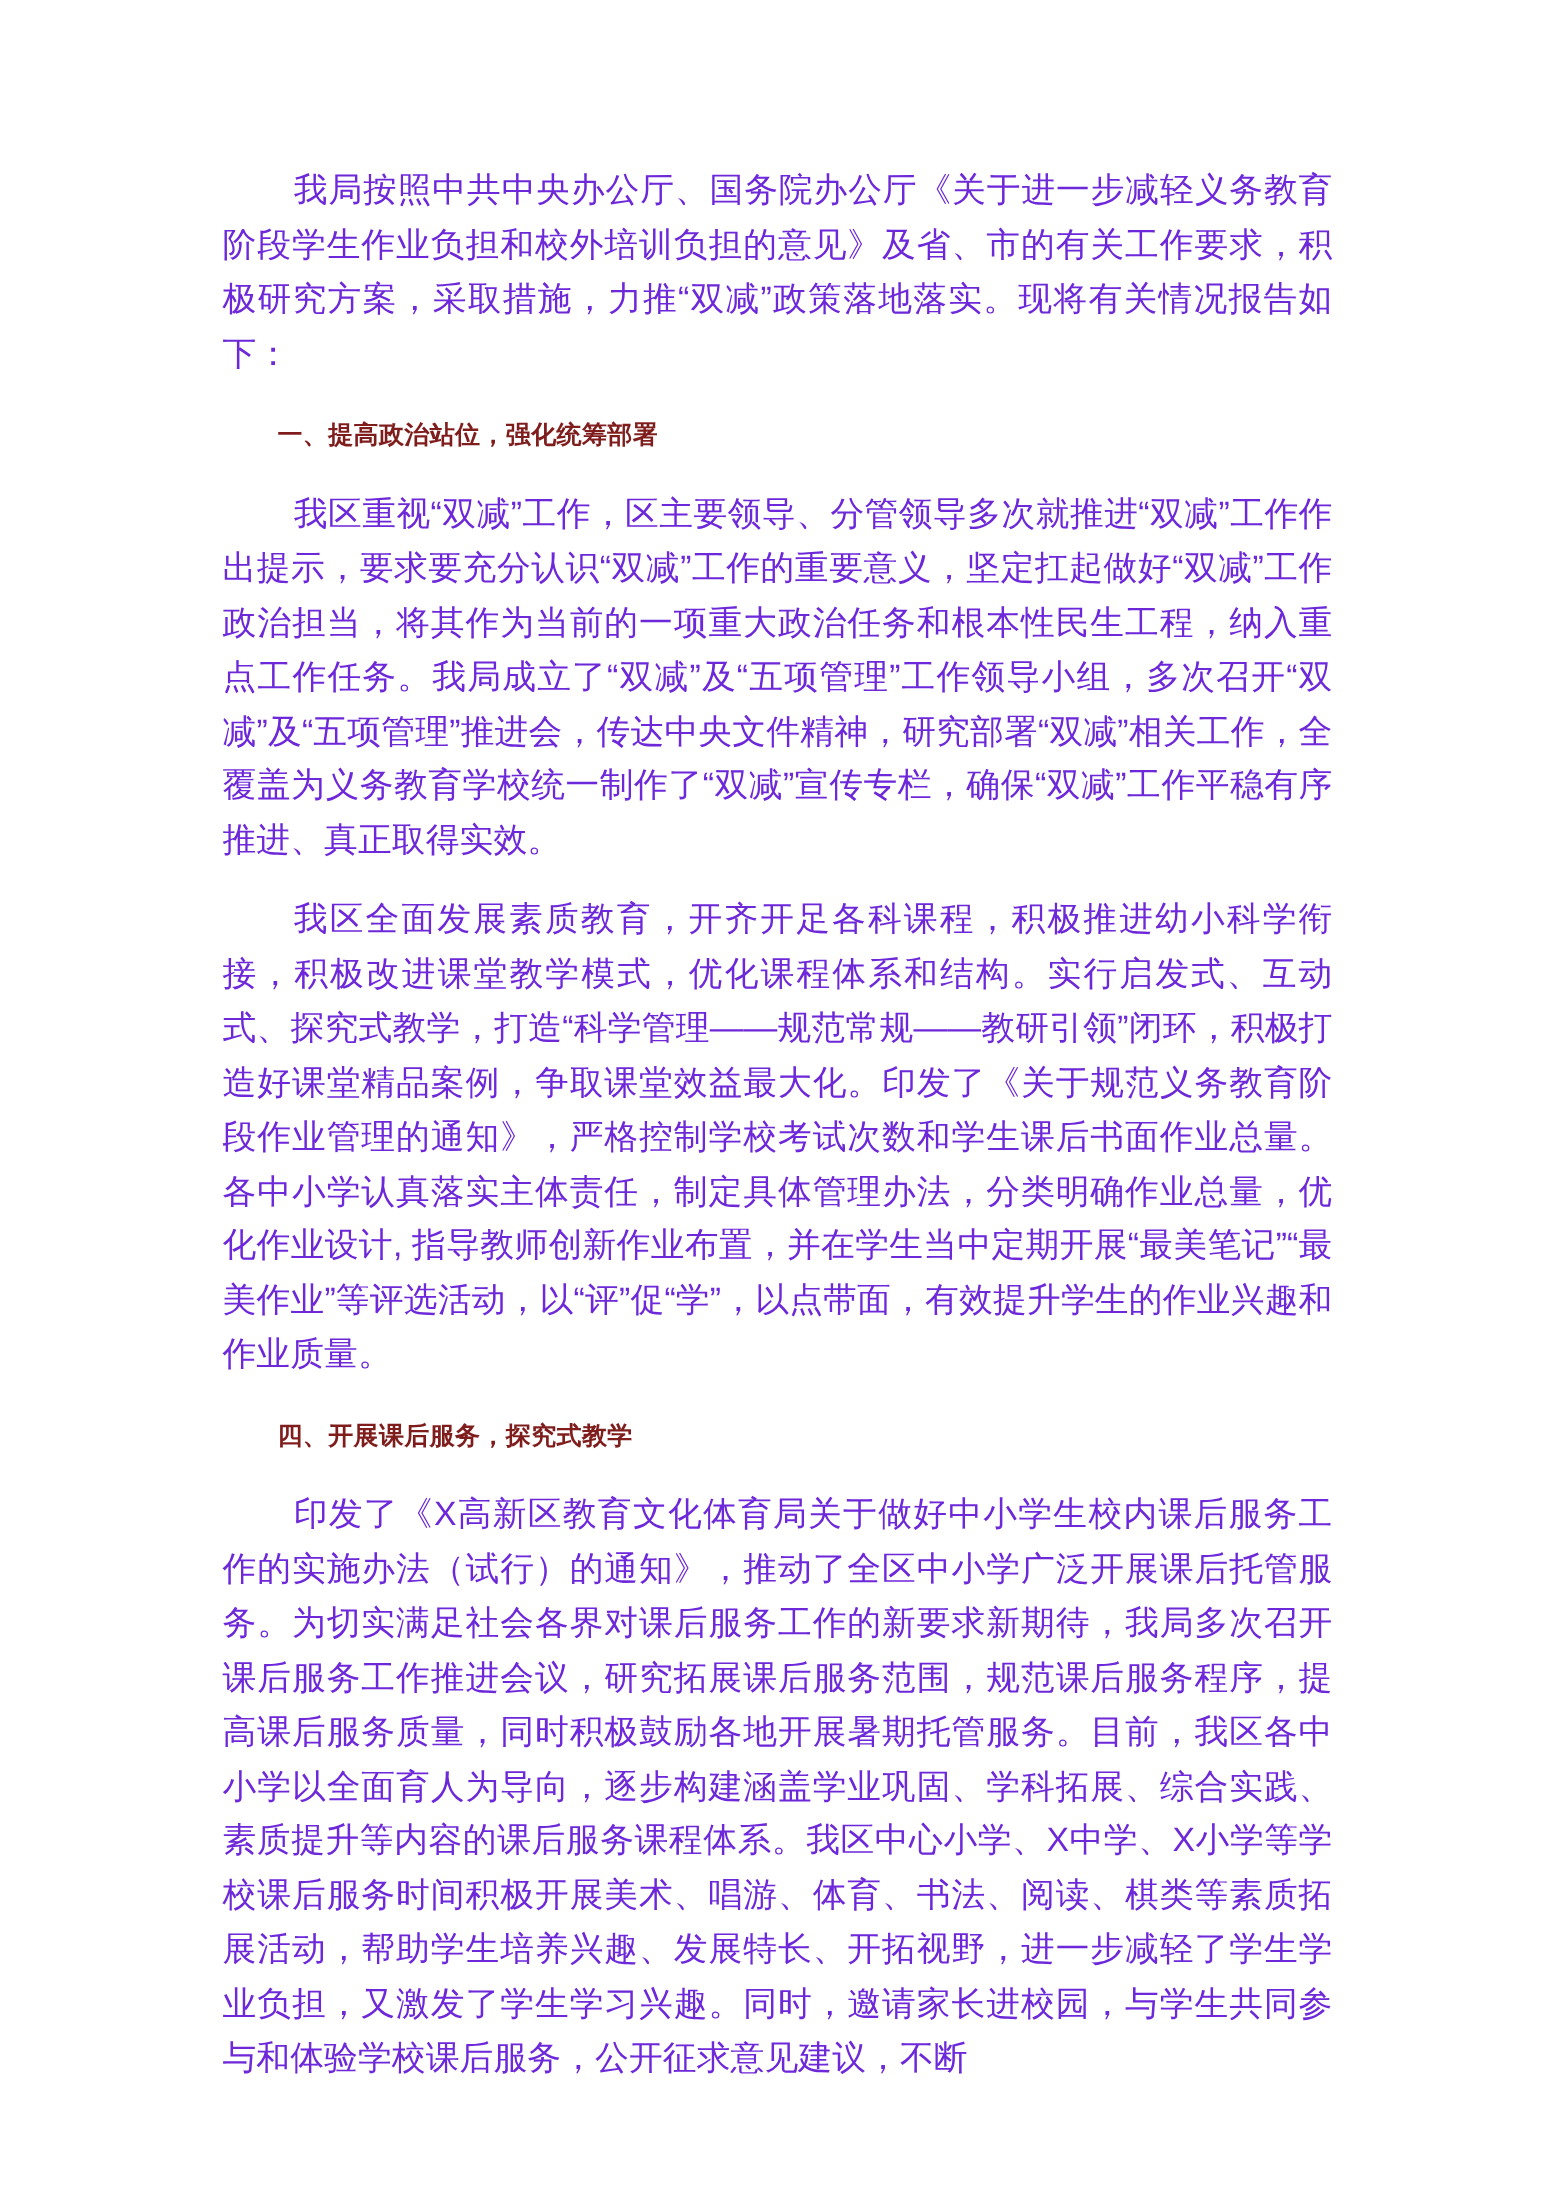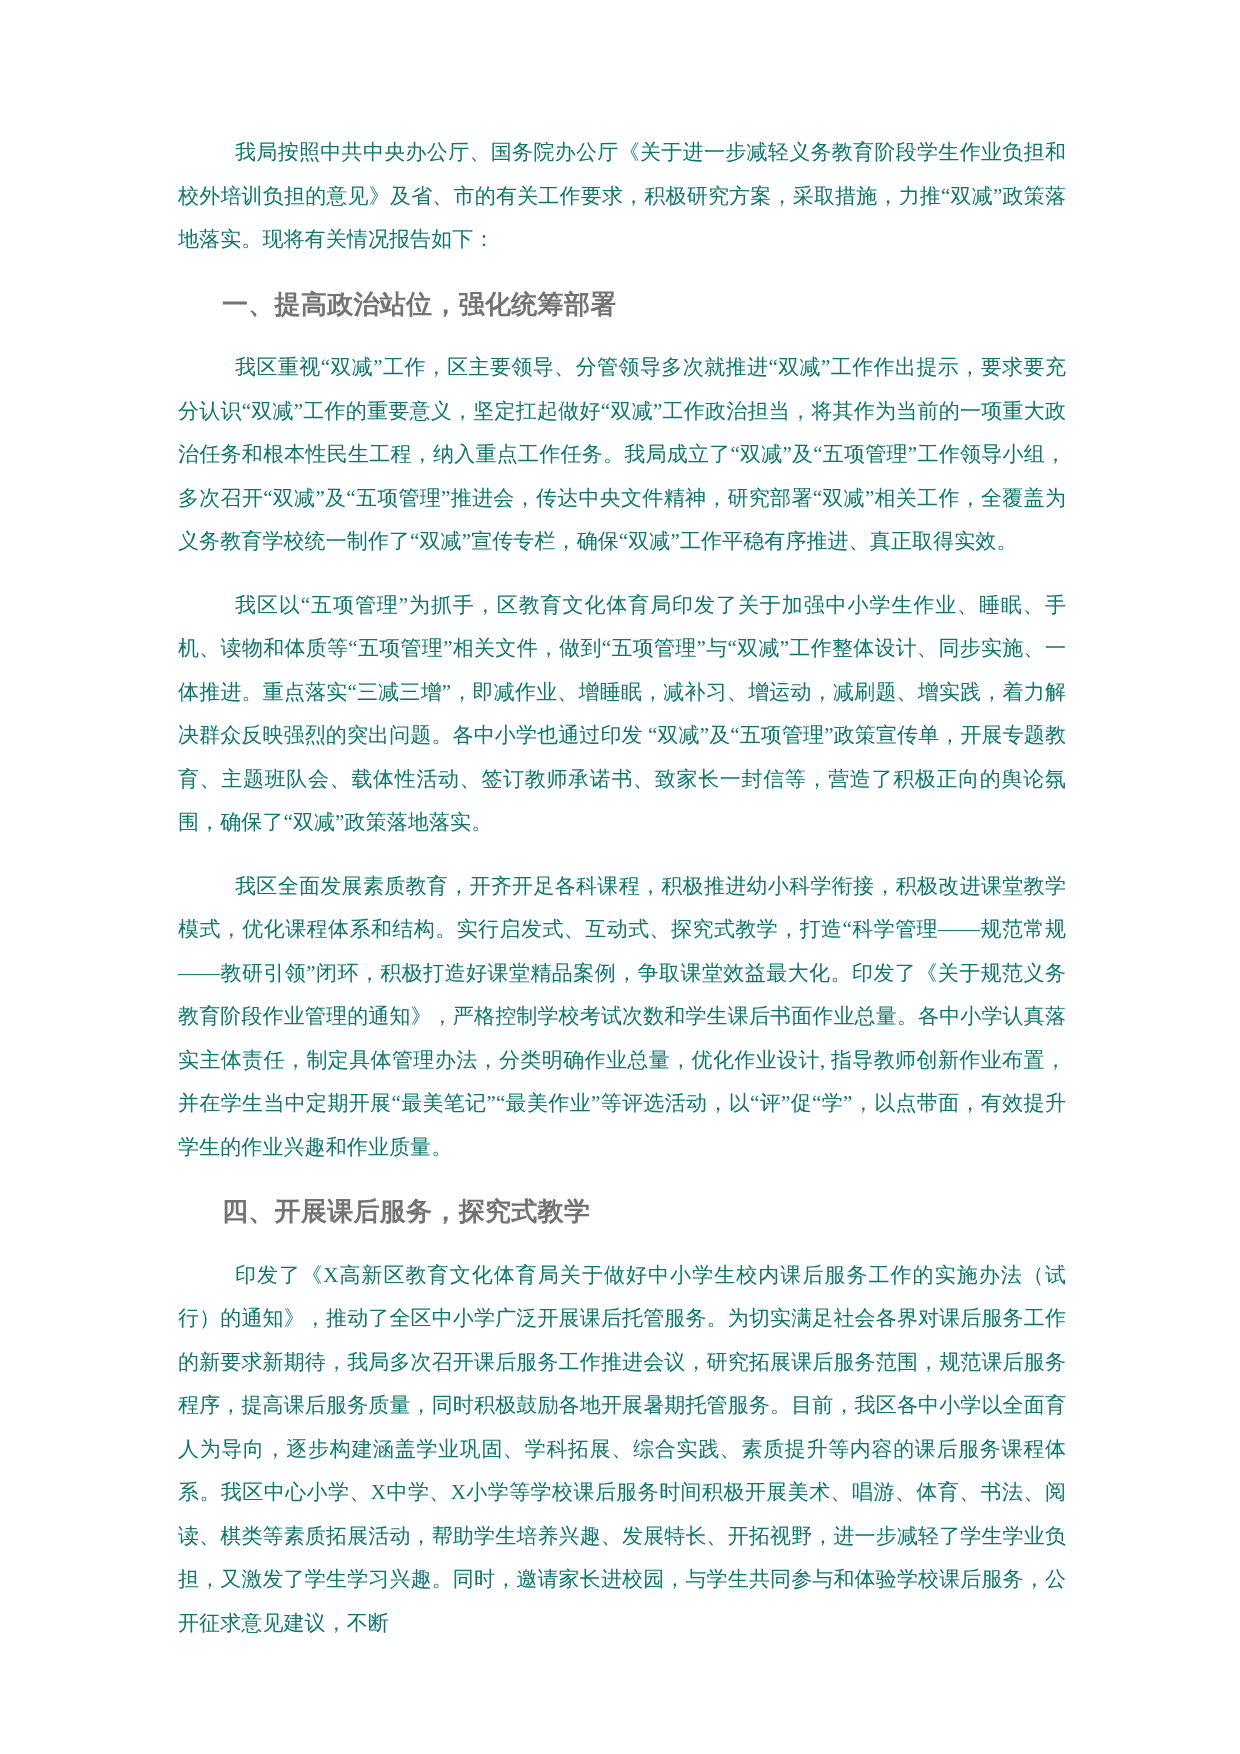--- a/index.html
+++ b/index.html
@@ -23,55 +23,54 @@
     background: #ffffff;
   }
   .content {
     position: absolute;
     left: 178px;
     top: 131px;
     width: 888px;
   }
   .para {
     margin: 0;
-    font-family: Liberation Serif, serif;
-    font-size: 21px;
+    font-family: Liberation Sans, sans-serif;
+    font-size: 27px;
     line-height: 43.5px;
-    color: #0f766e;
+    color: #6d28d9;
     text-align: justify;
     text-justify: inter-ideograph;
     text-indent: 57px;
     letter-spacing: 0.1px;
     word-spacing: 0px;
   }
   .heading {
     margin: 0;
     font-family: "DejaVu Sans", "Liberation Sans", sans-serif;
-    font-size: 26px;
+    font-size: 20px;
     font-weight: bold;
     line-height: 43.5px;
-    color: #737373;
+    color: #7f1d1d;
     text-indent: 44px;
     letter-spacing: 0.3px;
   }
   .gap-before-heading { margin-top: 21px; }
   .gap-after-heading  { margin-top: 20px; }
 </style>
 </head>
 <body>
 
 <div class="page">
   <div class="content">
 
     <p class="para">我局按照中共中央办公厅、国务院办公厅《关于进一步减轻义务教育阶段学生作业负担和校外培训负担的意见》及省、市的有关工作要求，积极研究方案，采取措施，力推“双减”政策落地落实。现将有关情况报告如下：</p>
 
     <h2 class="heading gap-before-heading">一、提高政治站位，强化统筹部署</h2>
     <p class="para gap-after-heading">我区重视“双减”工作，区主要领导、分管领导多次就推进“双减”工作作出提示，要求要充分认识“双减”工作的重要意义，坚定扛起做好“双减”工作政治担当，将其作为当前的一项重大政治任务和根本性民生工程，纳入重点工作任务。我局成立了“双减”及“五项管理”工作领导小组，多次召开“双减”及“五项管理”推进会，传达中央文件精神，研究部署“双减”相关工作，全覆盖为义务教育学校统一制作了“双减”宣传专栏，确保“双减”工作平稳有序推进、真正取得实效。</p>
 
-    <p class="para gap-after-heading">我区以“五项管理”为抓手，区教育文化体育局印发了关于加强中小学生作业、睡眠、手机、读物和体质等“五项管理”相关文件，做到“五项管理”与“双减”工作整体设计、同步实施、一体推进。重点落实“三减三增”，即减作业、增睡眠，减补习、增运动，减刷题、增实践，着力解决群众反映强烈的突出问题。各中小学也通过印发 “双减”及“五项管理”政策宣传单，开展专题教育、主题班队会、载体性活动、签订教师承诺书、致家长一封信等，营造了积极正向的舆论氛围，确保了“双减”政策落地落实。</p>
 
     <p class="para gap-after-heading">我区全面发展素质教育，开齐开足各科课程，积极推进幼小科学衔接，积极改进课堂教学模式，优化课程体系和结构。实行启发式、互动式、探究式教学，打造“科学管理——规范常规——教研引领”闭环，积极打造好课堂精品案例，争取课堂效益最大化。印发了《关于规范义务教育阶段作业管理的通知》，严格控制学校考试次数和学生课后书面作业总量。各中小学认真落实主体责任，制定具体管理办法，分类明确作业总量，优化作业设计, 指导教师创新作业布置，并在学生当中定期开展“最美笔记”“最美作业”等评选活动，以“评”促“学”，以点带面，有效提升学生的作业兴趣和作业质量。</p>
 
     <h2 class="heading gap-before-heading">四、开展课后服务，探究式教学</h2>
     <p class="para gap-after-heading">印发了《X高新区教育文化体育局关于做好中小学生校内课后服务工作的实施办法（试行）的通知》，推动了全区中小学广泛开展课后托管服务。为切实满足社会各界对课后服务工作的新要求新期待，我局多次召开课后服务工作推进会议，研究拓展课后服务范围，规范课后服务程序，提高课后服务质量，同时积极鼓励各地开展暑期托管服务。目前，我区各中小学以全面育人为导向，逐步构建涵盖学业巩固、学科拓展、综合实践、素质提升等内容的课后服务课程体系。我区中心小学、X中学、X小学等学校课后服务时间积极开展美术、唱游、体育、书法、阅读、棋类等素质拓展活动，帮助学生培养兴趣、发展特长、开拓视野，进一步减轻了学生学业负担，又激发了学生学习兴趣。同时，邀请家长进校园，与学生共同参与和体验学校课后服务，公开征求意见建议，不断</p>
 
   </div>
 </div>
 
 </body></html>

